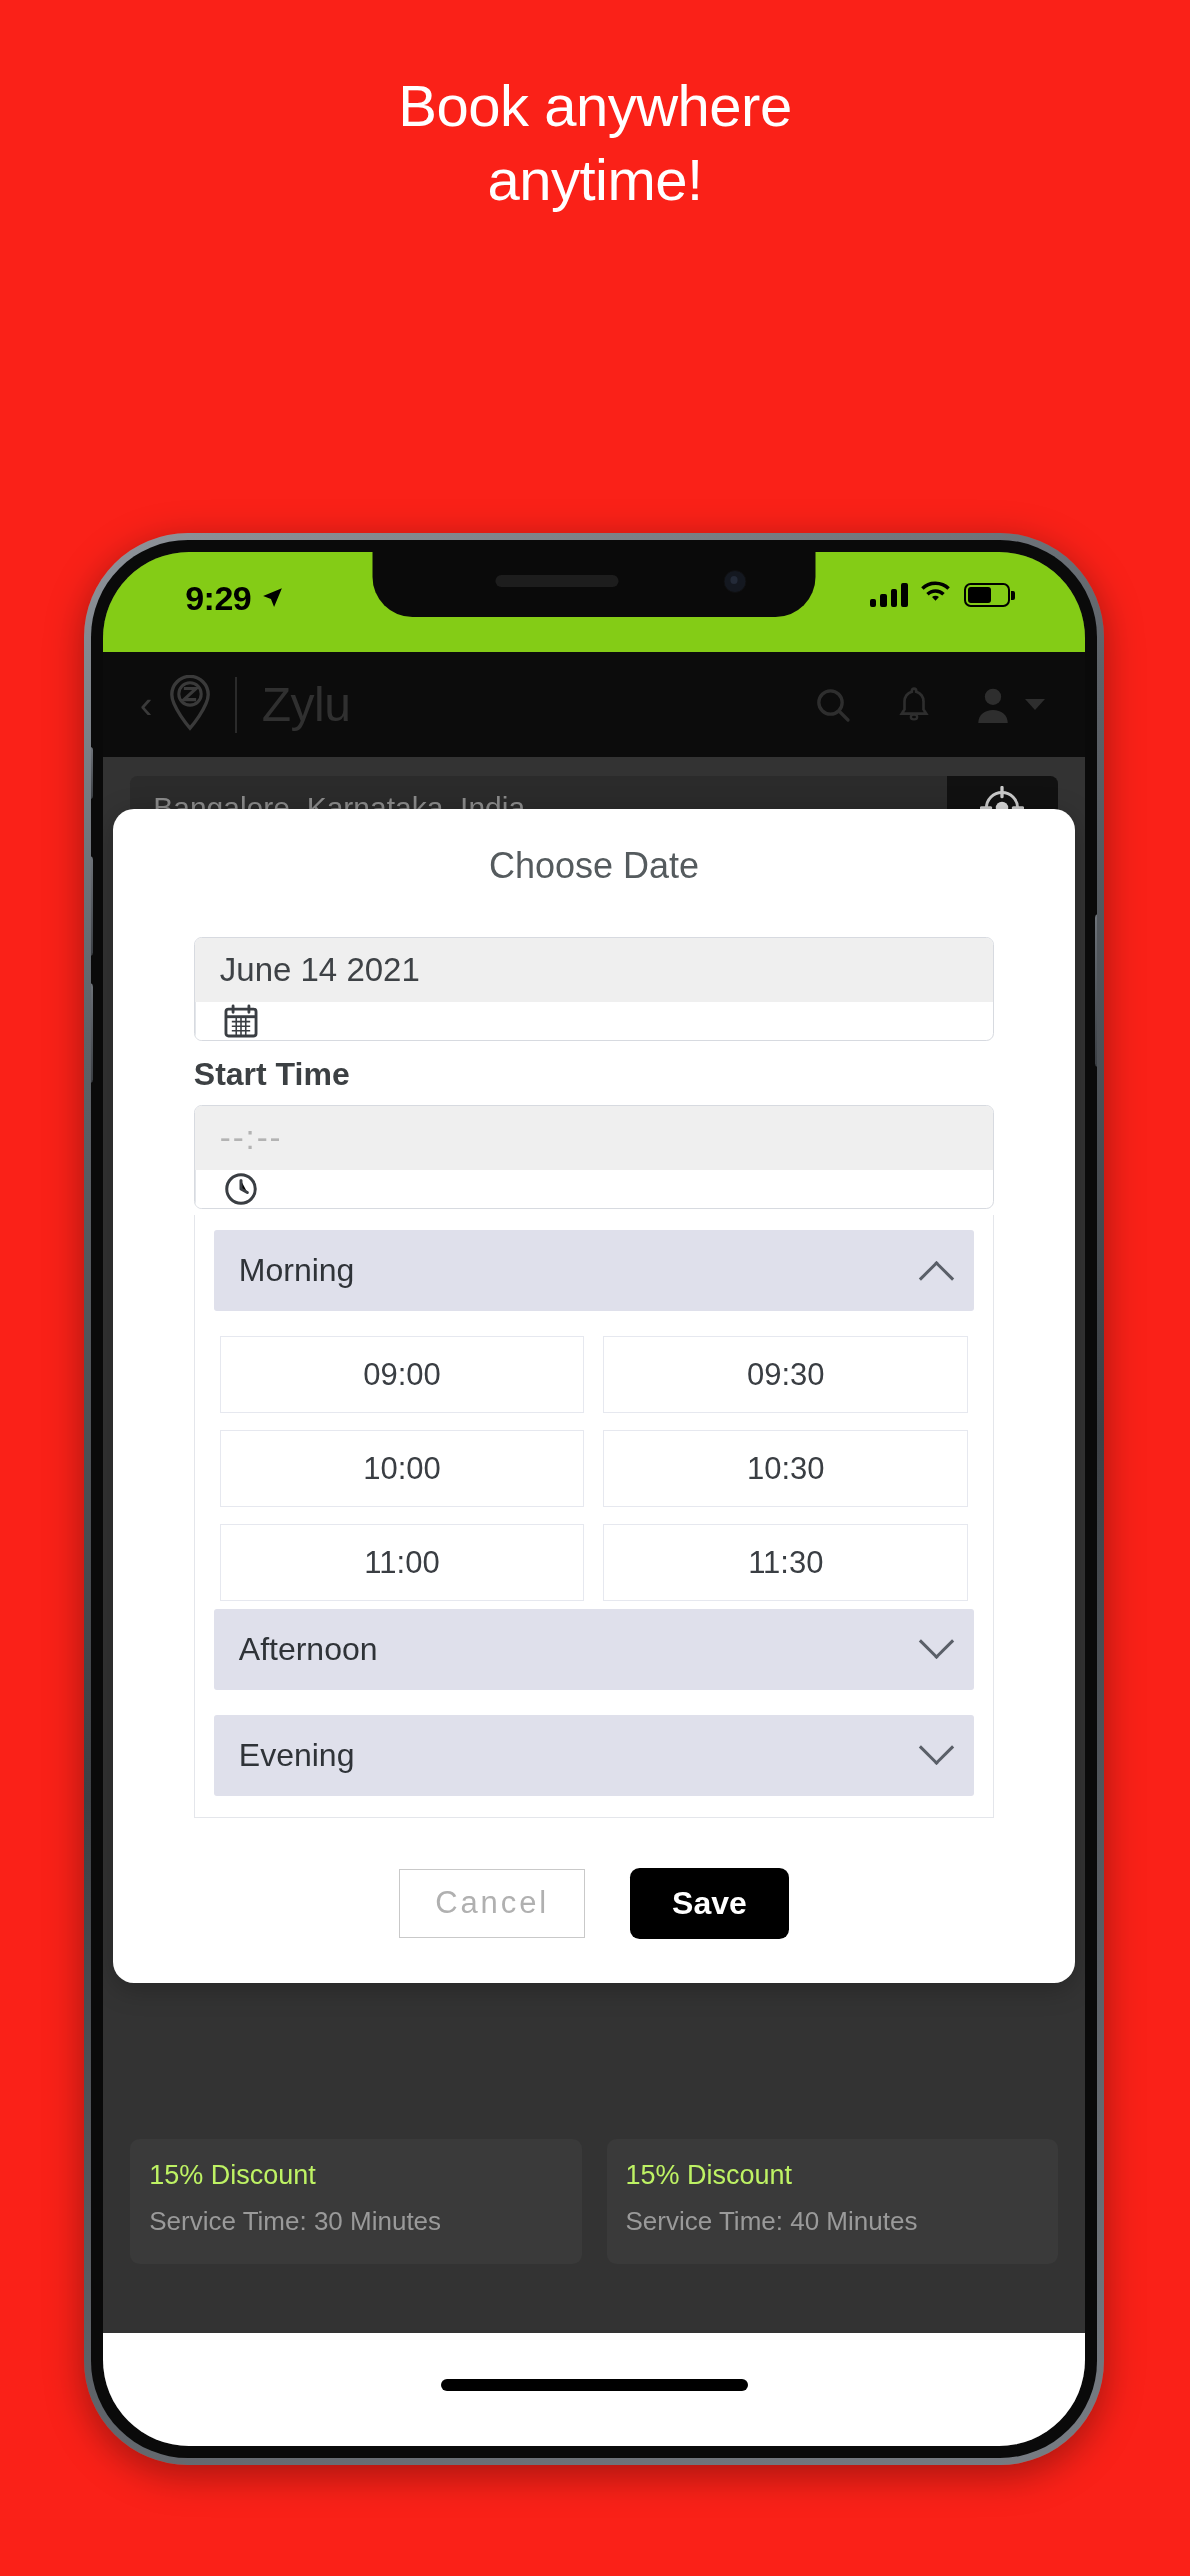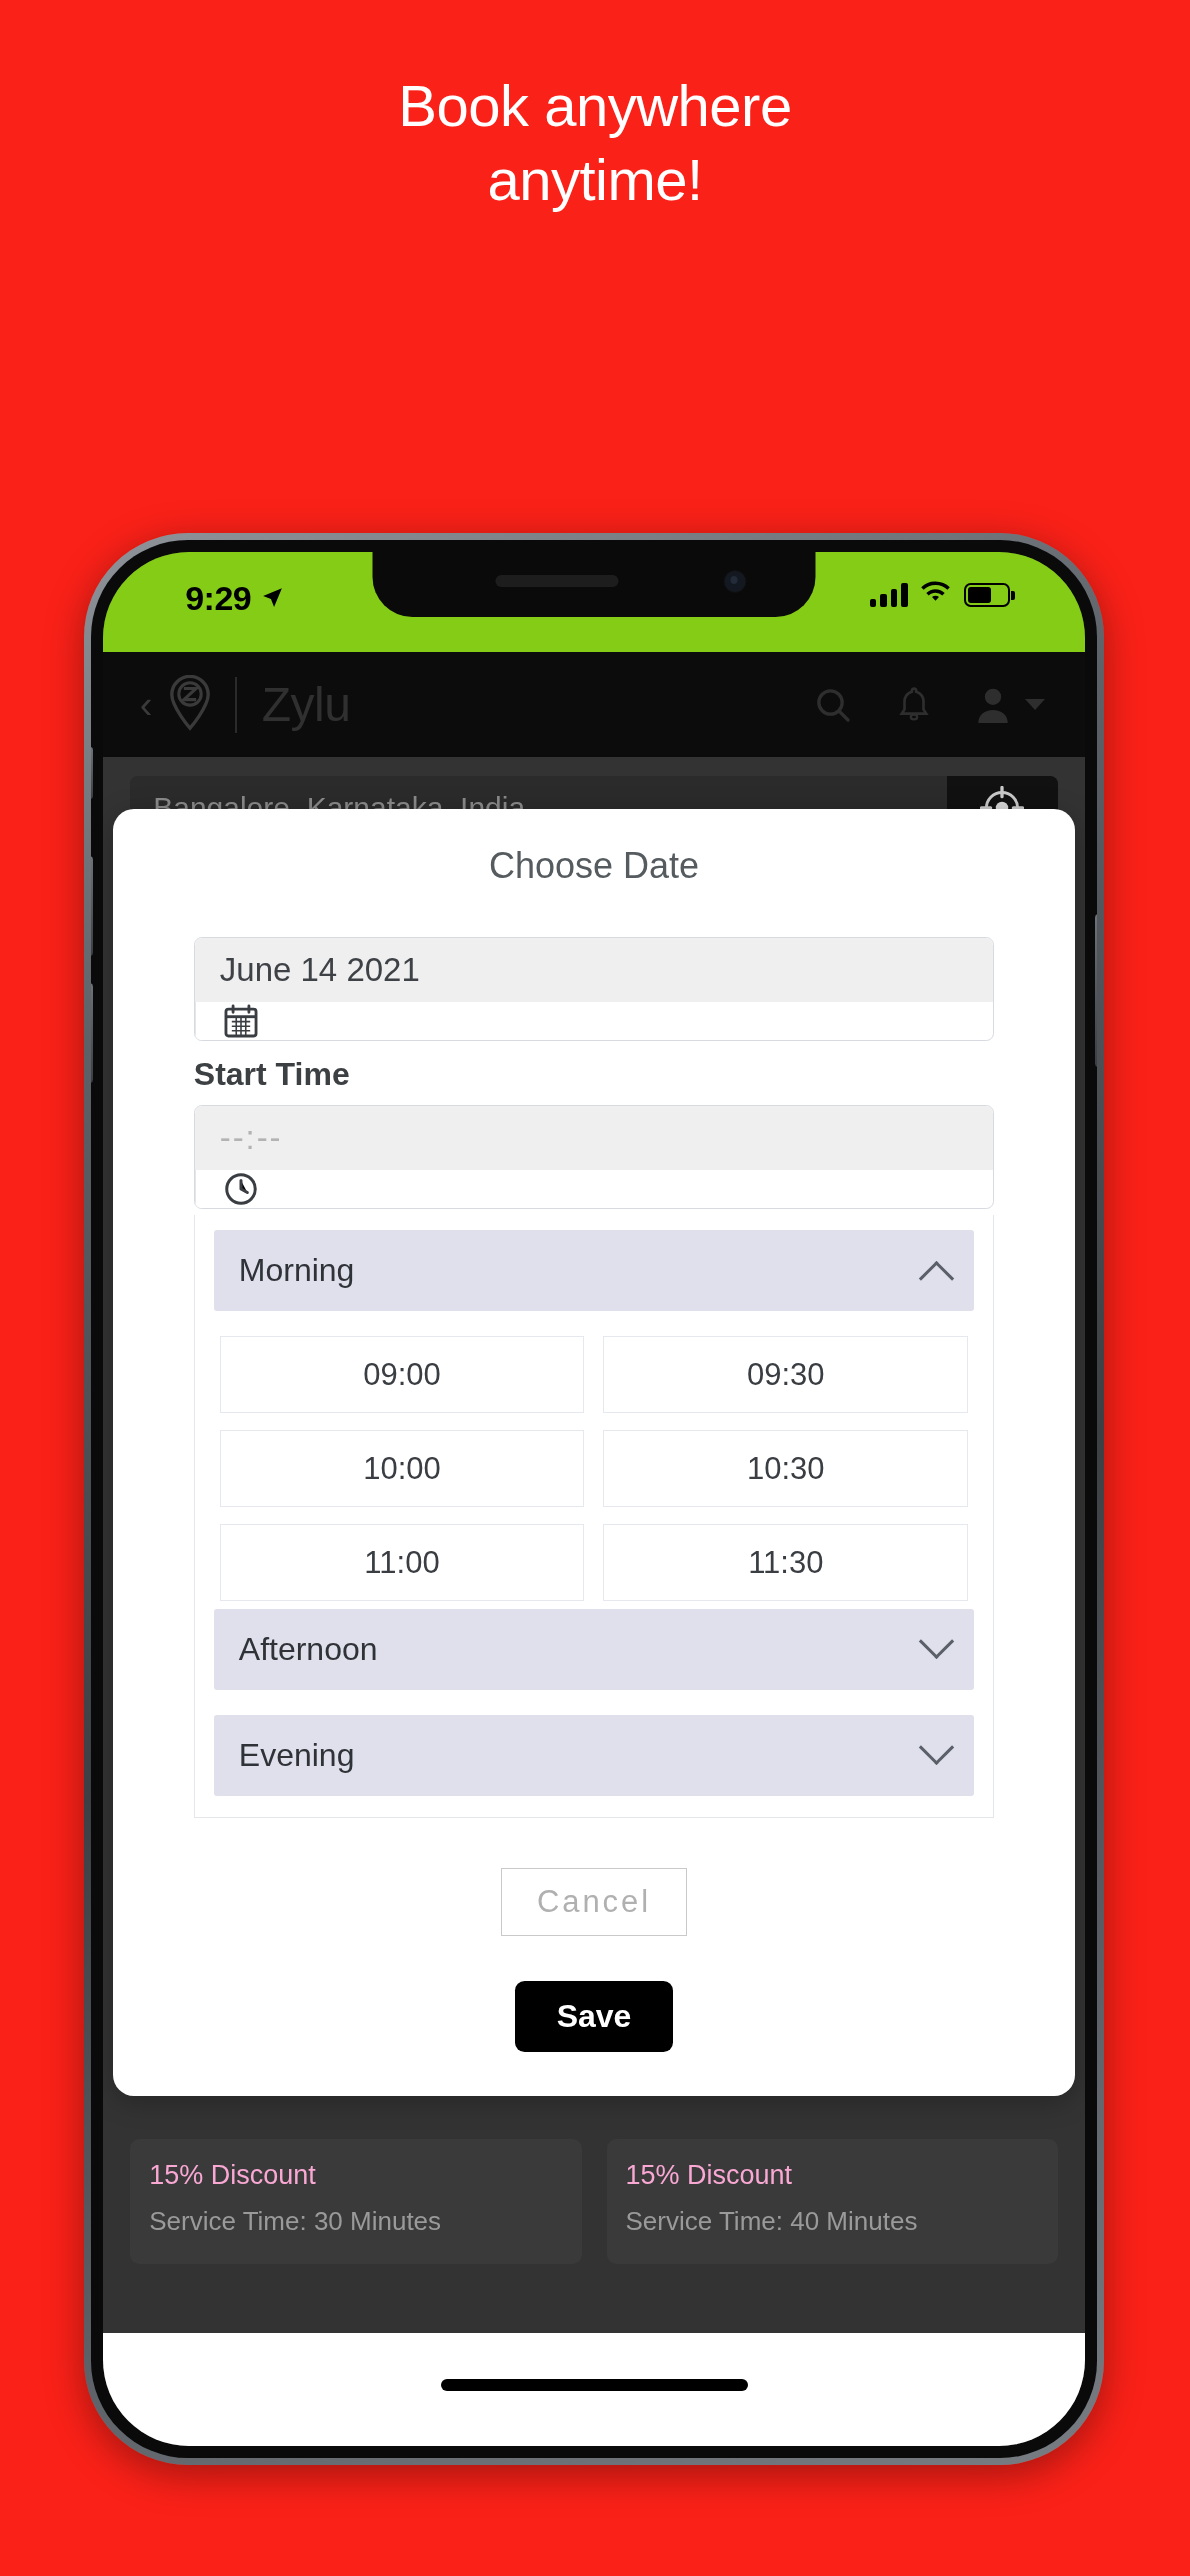--- a/index.html
+++ b/index.html
@@ -170,21 +170,21 @@
 
   
   .svc-row {
     position:absolute; left:27px; right:27px; top: 1487px;
     display:flex; gap: 25px;
   }
   .svc-card {
     flex:1; background:#3a3a3a; border-radius:9.6px;
     padding: 21px 19px 27px;
   }
-  .svc-disc { color:#f9a8d4; font-size: 27px; margin-bottom: 15.3px; }
+  .svc-disc { color:#bef264; font-size: 27px; margin-bottom: 15.3px; }
   .svc-time { color:#9a9a9a; font-size: 26px; }
 
   
   .home-area {
     position:absolute; left:0; right:0; bottom:0;
     height: 113px; background:#fff;
     display:flex; align-items:flex-start; justify-content:center;
     padding-top: 46px;
   }
   .home-bar { width: 307px; height: 12.5px; border-radius: 6.7px; background:#000; }
@@ -251,21 +251,21 @@
     height: 77px;
     border: 1.9px solid #e6e8ef;
     background:#fff;
     display:flex; align-items:center; justify-content:center;
     font-size: 31px; color:#3a3e43;
   }
   .accordion.spaced { margin-top: 25px; }
 
   .modal-actions {
     display:flex; align-items:center; justify-content:center;
-    gap: 45px; margin-top: 50px; flex-direction: column;
+    gap: 45px; margin-top: 50px;
   }
   .btn-cancel {
     border: 1.9px solid #c9c9c9; background:#fff;
     color:#b0b0b0; font-size: 31px;
     padding: 15.3px 35px; letter-spacing: 2.9px;
     font-family: "Liberation Sans", sans-serif;
   }
   .btn-save {
     background:#000; color:#fff; font-size: 32px; font-weight:700;
     border:none; border-radius: 9.6px;

